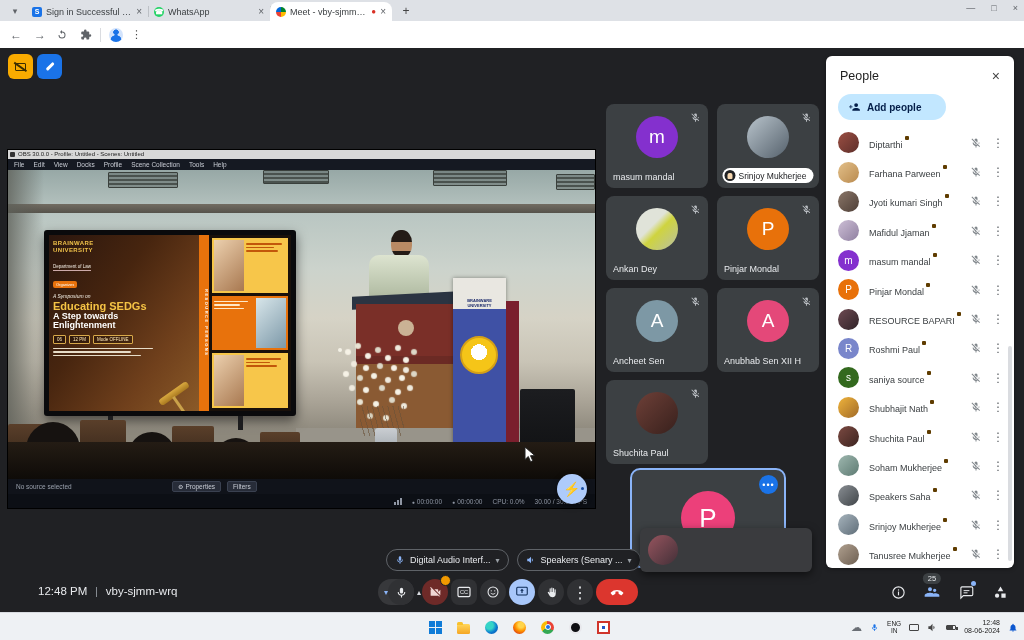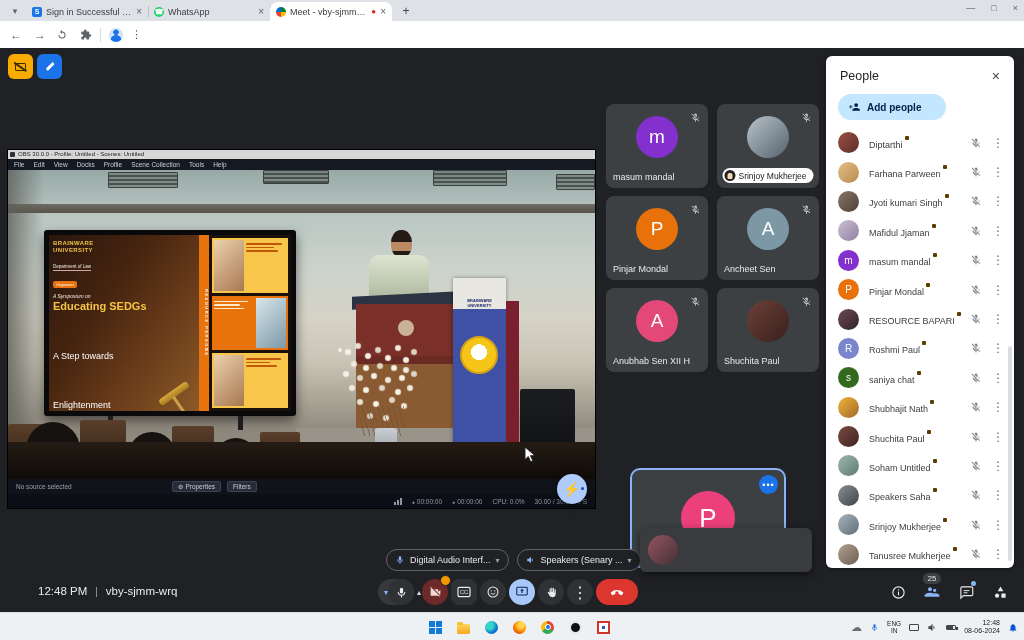--- a/index.html
+++ b/index.html
@@ -55,21 +55,21 @@
   .beam { position:absolute; left:0; top:34px; width:100%; height:9px; background:linear-gradient(180deg,#6b6358,#4a453d); opacity:.9; }
   .wall-left { position:absolute; left:0; top:0; width:36px; height:100%; background:linear-gradient(90deg,#5e6059cc,transparent); }
   .tv { position:absolute; left:36px; top:60px; width:252px; height:186px; background:#0a0a0c; border-radius:3px; padding:5px; box-shadow:0 5px 12px #0008; display:flex; }
   .tv-leg { position:absolute; background:#1c1c1e; width:5px; height:14px; top:246px; }
   .poster-main { flex:1.55; background:linear-gradient(125deg,#2a160e 0%,#47250f 38%,#70401c 72%,#8a5a28 100%); position:relative; padding:5px 4px; color:#fff; overflow:hidden; }
   .p-univ { color:#f0c24a; font-size:6px; font-weight:bold; letter-spacing:.4px; line-height:1.15; }
   .p-dept { font-size:4.5px; color:#f2ece2; margin-top:1px; border-bottom:.5px solid #caa; display:inline-block; padding-bottom:1px;}
   .p-org { display:inline-block; background:#e8720c; color:#fff; font-size:4px; padding:1px 3px; border-radius:2px; margin-top:3px; }
   .p-sym { font-style:italic; font-size:5px; margin-top:3px; color:#f5f0e6; }
   .p-t1 { color:#f6c445; font-weight:bold; font-size:11px; margin-top:1px; }
-  .p-t2 { font-weight:normal; font-size:9px; line-height:1.05;margin-top:40px; }
+  .p-t2 { font-weight:bold; font-size:9px; line-height:1.05; }
   .p-dates { display:flex; gap:3px; margin-top:4px; }
   .p-box { border:.5px solid #d8a94a; color:#ffe9b8; font-size:4.5px; padding:1px 3px; border-radius:1px; background:#00000044; }
   .p-lines { margin-top:4px; display:flex; flex-direction:column; gap:2px; }
   .p-lines i { display:block; height:1.5px; background:#e7ddc9; border-radius:1px; }
   .gavel { position:absolute; right:8px; bottom:14px; width:34px; height:7px; background:linear-gradient(#d9a93f,#a9791f); border-radius:3px; transform:rotate(-35deg); }
   .gavel:after { content:""; position:absolute; left:13px; top:6px; width:3px; height:22px; background:#caa24a; }
   .poster-side { flex:1; display:flex; background:#19100a; }
   .rp-strip { width:10px; background:#e8720c; color:#fff; font-size:4px; letter-spacing:1.5px; writing-mode:vertical-rl; text-align:center; font-weight:bold; }
   .rp-cards { flex:1; display:flex; flex-direction:column; gap:3px; padding:3px; }
   .rp-card { flex:1; background:#f7c64a; display:flex; padding:2px; gap:2px; }
@@ -435,20 +435,31 @@
             </svg>
           </span>
           <span class="avatar" style="background: linear-gradient(135deg, rgb(185, 196, 204), rgb(85, 97, 108));"></span>
 
           <span class="name-pill">
             <span class="hand-badge"></span>
             <span>Srinjoy Mukherjee</span>
           </span>
         </div>
 
+        <div class="tile plain">
+          <span class="mic-badge">
+            <svg width="11" height="11" viewBox="0 0 24 24">
+              <path d="M19 11h-1.7c0 .7-.2 1.4-.4 2l1.2 1.2c.6-1 .9-2 .9-3.2zm-4 .2V6a3 3 0 0 0-6 0v.2l6 5zM4.3 3L3 4.3l6 6V11a3 3 0 0 0 5 2.2l.9.9A5 5 0 0 1 7 11H5.3a7 7 0 0 0 5.7 6.9V21h2v-3.1c.9-.1 1.8-.5 2.6-1l3.1 3.1 1.3-1.3L4.3 3z" fill="currentColor"></path>
+            </svg>
+          </span>
+          <span class="avatar" style="background: linear-gradient(135deg, rgb(224, 227, 217) 40%, rgb(207, 212, 63) 55%, rgb(184, 191, 168));"></span>
+
+          <span class="name">Ankan Dey</span>
+
+        </div>
 
         <div class="tile plain">
           <span class="mic-badge">
             <svg width="11" height="11" viewBox="0 0 24 24">
               <path d="M19 11h-1.7c0 .7-.2 1.4-.4 2l1.2 1.2c.6-1 .9-2 .9-3.2zm-4 .2V6a3 3 0 0 0-6 0v.2l6 5zM4.3 3L3 4.3l6 6V11a3 3 0 0 0 5 2.2l.9.9A5 5 0 0 1 7 11H5.3a7 7 0 0 0 5.7 6.9V21h2v-3.1c.9-.1 1.8-.5 2.6-1l3.1 3.1 1.3-1.3L4.3 3z" fill="currentColor"></path>
             </svg>
           </span>
           <span class="avatar" style="background: rgb(232, 113, 10);">P</span>
 
           <span class="name">Pinjar Mondal</span>
@@ -727,21 +738,21 @@
               <svg width="12" height="12" viewBox="0 0 24 24">
                 <path d="M19 11h-1.7c0 .7-.2 1.4-.4 2l1.2 1.2c.6-1 .9-2 .9-3.2zm-4 .2V6a3 3 0 0 0-6 0v.2l6 5zM4.3 3L3 4.3l6 6V11a3 3 0 0 0 5 2.2l.9.9A5 5 0 0 1 7 11H5.3a7 7 0 0 0 5.7 6.9V21h2v-3.1c.9-.1 1.8-.5 2.6-1l3.1 3.1 1.3-1.3L4.3 3z" fill="currentColor"></path>
               </svg>
             </span>
             <span class="pmore">⋮</span>
           </div>
 
           <div class="prow">
             <span class="pav" style="background: rgb(51, 105, 30);">s</span>
             <span class="pmeta">
-              <span class="pname">saniya chat</span>
+              <span class="pname">saniya source</span>
               <span class="pbadge"></span>
             </span>
             <span class="pmic">
               <svg width="12" height="12" viewBox="0 0 24 24">
                 <path d="M19 11h-1.7c0 .7-.2 1.4-.4 2l1.2 1.2c.6-1 .9-2 .9-3.2zm-4 .2V6a3 3 0 0 0-6 0v.2l6 5zM4.3 3L3 4.3l6 6V11a3 3 0 0 0 5 2.2l.9.9A5 5 0 0 1 7 11H5.3a7 7 0 0 0 5.7 6.9V21h2v-3.1c.9-.1 1.8-.5 2.6-1l3.1 3.1 1.3-1.3L4.3 3z" fill="currentColor"></path>
               </svg>
             </span>
             <span class="pmore">⋮</span>
           </div>
 
@@ -769,21 +780,21 @@
               <svg width="12" height="12" viewBox="0 0 24 24">
                 <path d="M19 11h-1.7c0 .7-.2 1.4-.4 2l1.2 1.2c.6-1 .9-2 .9-3.2zm-4 .2V6a3 3 0 0 0-6 0v.2l6 5zM4.3 3L3 4.3l6 6V11a3 3 0 0 0 5 2.2l.9.9A5 5 0 0 1 7 11H5.3a7 7 0 0 0 5.7 6.9V21h2v-3.1c.9-.1 1.8-.5 2.6-1l3.1 3.1 1.3-1.3L4.3 3z" fill="currentColor"></path>
               </svg>
             </span>
             <span class="pmore">⋮</span>
           </div>
 
           <div class="prow">
             <span class="pav" style="background: linear-gradient(135deg, rgb(159, 184, 176), rgb(93, 122, 114));"></span>
             <span class="pmeta">
-              <span class="pname">Soham Untitled</span>
+              <span class="pname">Soham Mukherjee</span>
               <span class="pbadge"></span>
             </span>
             <span class="pmic">
               <svg width="12" height="12" viewBox="0 0 24 24">
                 <path d="M19 11h-1.7c0 .7-.2 1.4-.4 2l1.2 1.2c.6-1 .9-2 .9-3.2zm-4 .2V6a3 3 0 0 0-6 0v.2l6 5zM4.3 3L3 4.3l6 6V11a3 3 0 0 0 5 2.2l.9.9A5 5 0 0 1 7 11H5.3a7 7 0 0 0 5.7 6.9V21h2v-3.1c.9-.1 1.8-.5 2.6-1l3.1 3.1 1.3-1.3L4.3 3z" fill="currentColor"></path>
               </svg>
             </span>
             <span class="pmore">⋮</span>
           </div>
 

